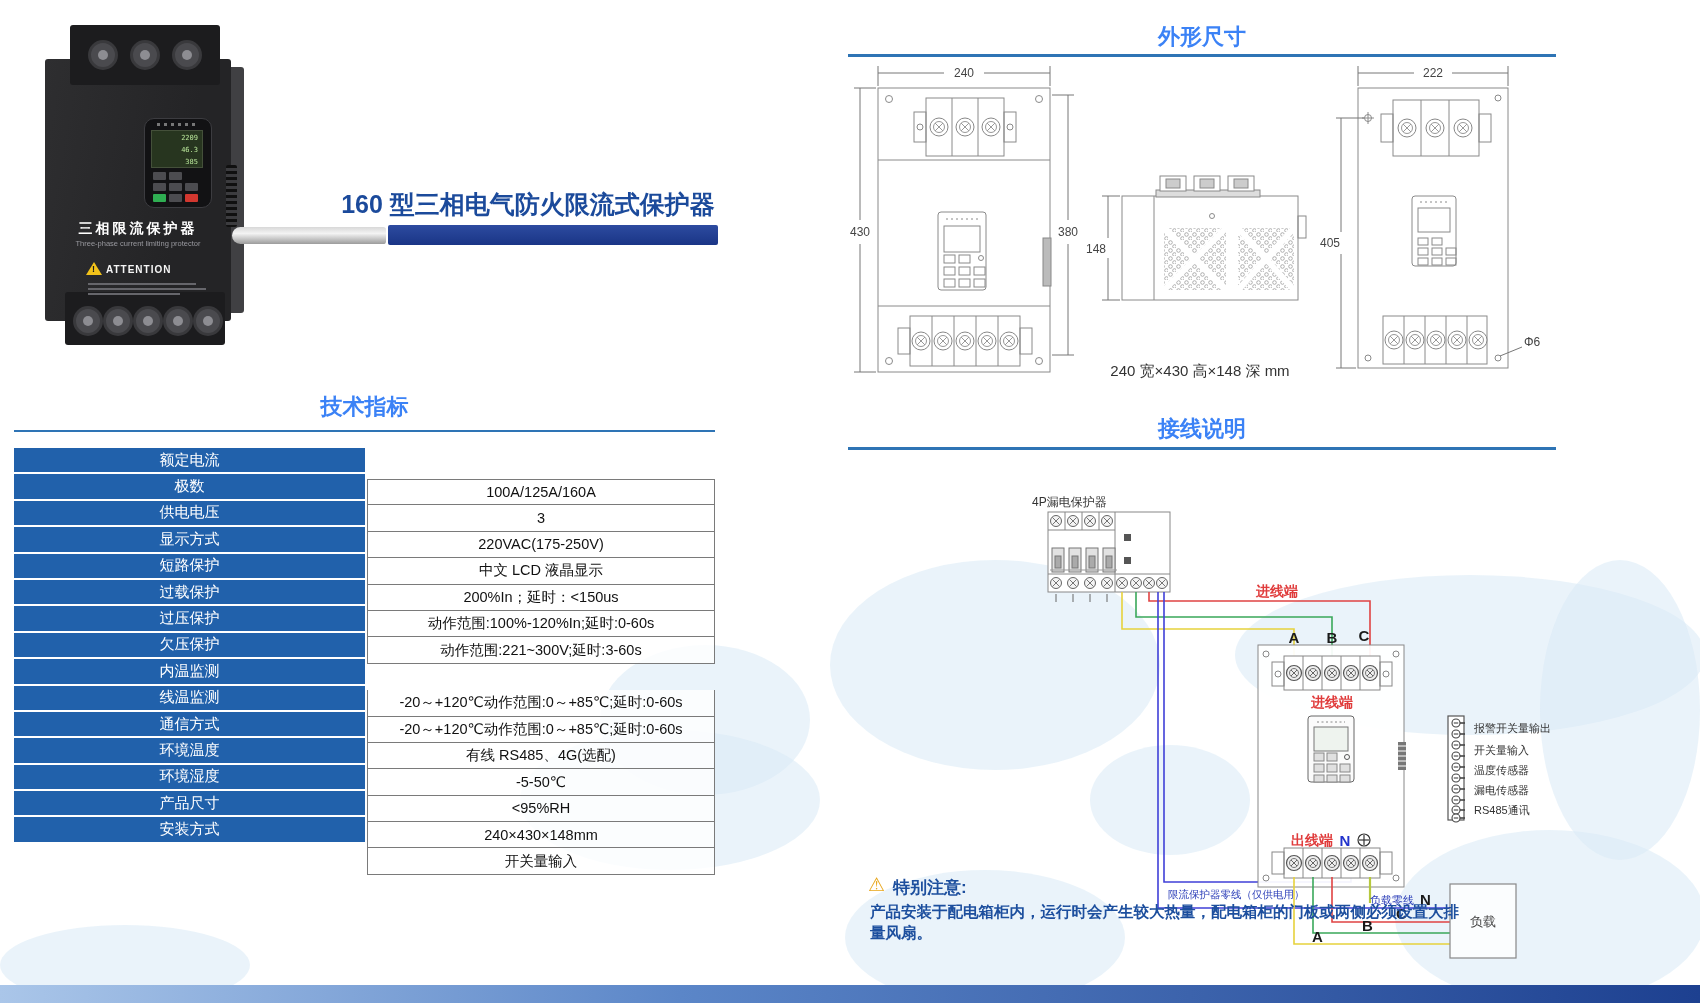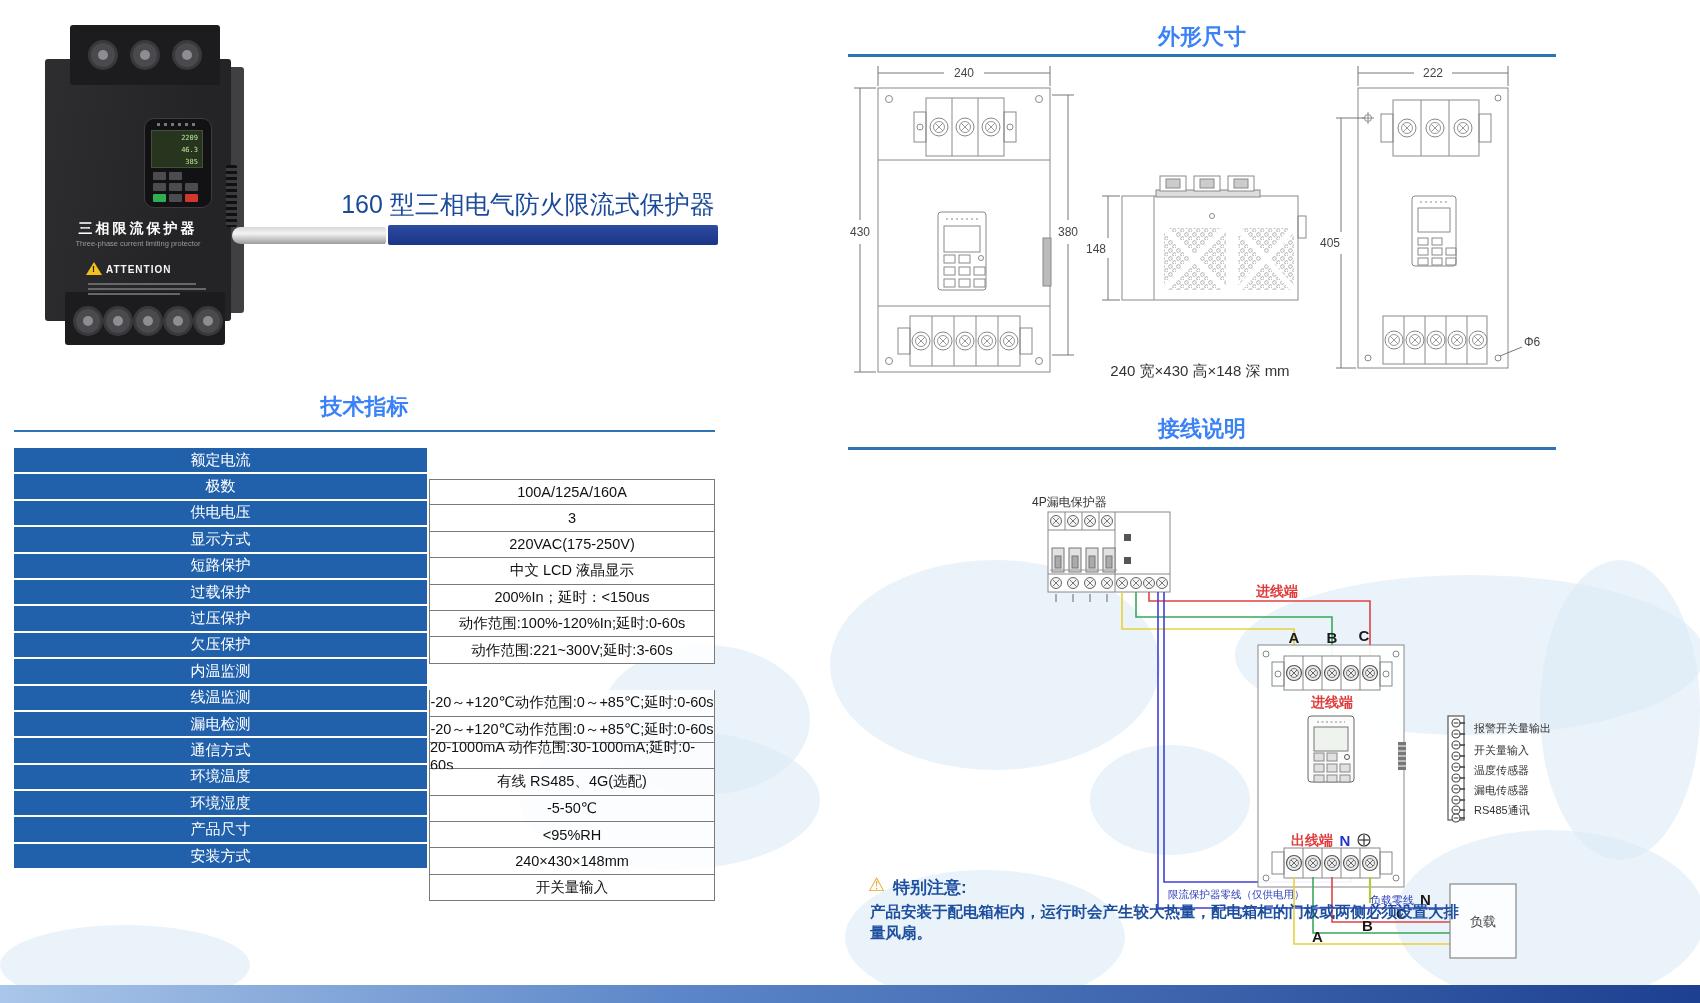--- a/index.html
+++ b/index.html
@@ -3,29 +3,29 @@
 <meta charset="utf-8">
 <style>
   html,body{margin:0;padding:0;background:#fff;}
   .canvas{position:relative;width:1700px;height:1003px;background:#ffffff;overflow:hidden;
           font-family:"Liberation Sans","DejaVu Sans",sans-serif;}
   .abs{position:absolute;}
   .blob{position:absolute;background:#d9e9f6;border-radius:50%;opacity:.55;z-index:0;}
   .heading{position:absolute;color:#3b82f6;font-weight:bold;font-size:22px;text-align:center;z-index:2;}
   .rule{position:absolute;height:2px;background:#2e74b5;z-index:2;}
   .main-title{position:absolute;left:336px;top:188px;width:384px;text-align:center;font-size:25px;
-              font-weight:normal;color:#1b4a9b;white-space:nowrap;z-index:2;}
+              font-weight:bold;color:#1b4a9b;white-space:nowrap;z-index:2;}
   .bar-gray{position:absolute;left:232px;top:227px;width:154px;height:17px;border-radius:9px 3px 3px 9px;
             background:linear-gradient(180deg,#d8d8d8,#f3f3f3 38%,#9c9c9c);z-index:2;}
   .bar-navy{position:absolute;left:388px;top:225px;width:330px;height:20px;border-radius:2px;
             background:linear-gradient(180deg,#2d4ba0,#1a3586);z-index:2;}
   
   .spec-table{position:absolute;left:14px;top:447px;width:701px;z-index:2;}
   .spec-row{display:flex;height:26.4px;}
-  .spec-row .lbl{width:413px;height:24.4px;margin-top:1px;background:#2161ab;color:#fff;font-size:15px;
+  .spec-row .lbl{width:351px;height:24.4px;margin-top:1px;background:#2161ab;color:#fff;font-size:15px;
                  display:flex;align-items:center;justify-content:center;}
   .spec-row .val{box-sizing:border-box;flex:1;margin-left:2px;height:26.4px;background:rgba(255,255,255,.82);
                  border:1px solid #7a7a7a;border-top:0;display:flex;align-items:center;justify-content:center;
                  font-size:14.5px;color:#111;margin-top:32px;}
   .spec-row:first-child .val{border-top:1px solid #7a7a7a;}
   
   .device{position:absolute;left:30px;top:15px;width:228px;height:334px;z-index:2;}
   .dv-body{position:absolute;left:15px;top:44px;width:186px;height:262px;background:linear-gradient(100deg,#2e2e30,#242426 70%);border-radius:3px;}
   .dv-side{position:absolute;left:201px;top:52px;width:13px;height:246px;background:#404043;border-radius:0 3px 3px 0;}
   .dv-block{position:absolute;background:#1c1c1e;border-radius:3px;}
@@ -149,24 +149,20 @@
     <div class="spec-row">
         <div class="lbl">欠压保护</div>
       </div>
     <div class="spec-row">
         <div class="lbl">内温监测</div>
         <div class="val">-20～+120℃动作范围:0～+85℃;延时:0-60s</div>
       </div>
     <div class="spec-row">
         <div class="lbl">线温监测</div>
         <div class="val">-20～+120℃动作范围:0～+85℃;延时:0-60s</div>
-      </div>
-    <div class="spec-row">
-        <div class="lbl">漏电检测</div>
-        <div class="val">20-1000mA 动作范围:30-1000mA;延时:0-60s</div>
       </div>
     <div class="spec-row">
         <div class="lbl">通信方式</div>
         <div class="val">有线 RS485、4G(选配)</div>
       </div>
     <div class="spec-row">
         <div class="lbl">环境温度</div>
         <div class="val">-5-50℃</div>
       </div>
     <div class="spec-row">

